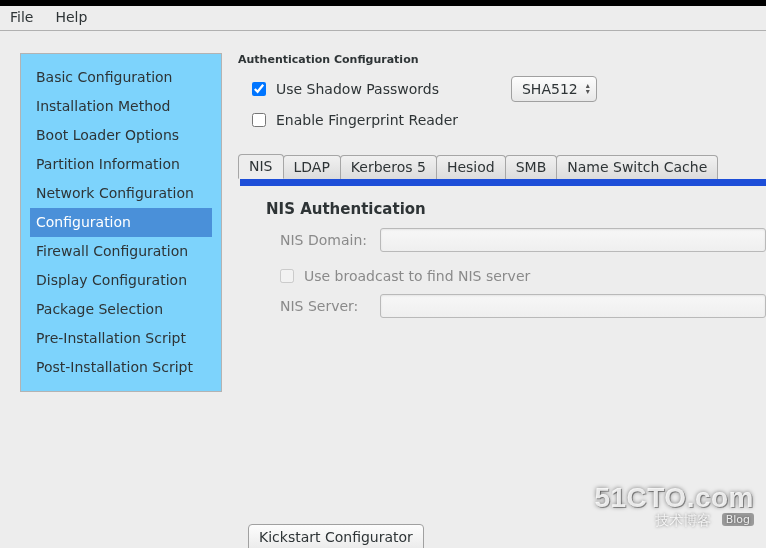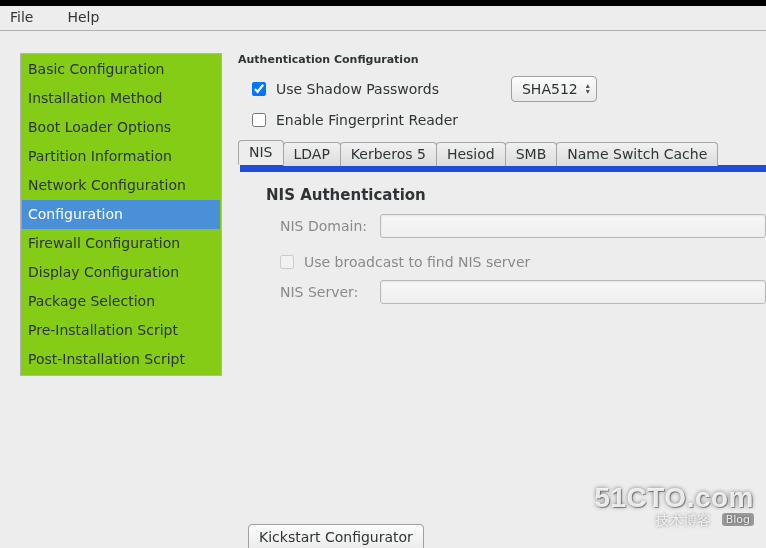--- a/index.html
+++ b/index.html
@@ -19,41 +19,41 @@
   .titlebar {
     background: #000;
     color: #fff;
     height: 6px;
   }
 
   
   .menubar {
     display: flex;
     align-items: center;
-    gap: 34px;
+    gap: 22px;
     padding: 3px 10px 5px 10px;
     background: #ededed;
     border-bottom: 1px solid #b0b0b0;
   }
   .menubar span { cursor: default; }
 
   
   .content {
     display: flex;
     align-items: flex-start;
     gap: 16px;
     padding: 22px 0 0 20px;
   }
 
   
   .sidebar {
     width: 202px;
     border: 1px solid #b3b3b3;
-    background: #84cc16;
-    padding: 1px;
+    background: #7dd3fc;
+    padding: 9px;
   }
   .sidebar-item {
     padding: 4px 6px;
     line-height: 1.5;
     cursor: default;
   }
   .sidebar-item.selected {
     background: #4a90d9;
     color: #fff;
   }
@@ -95,22 +95,22 @@
     margin-left: 44px;
   }
   .combo .spin {
     display: flex; flex-direction: column;
     line-height: 6px; font-size: 8px; color: #555;
   }
 
   
   .tabstrip {
     display: flex;
-    align-items: center;
-    margin-top: 12px;
+    align-items: flex-start;
+    margin-top: 26px;
     position: relative;
   }
   .tab {
     border: 1px solid #a6a6a6;
     border-bottom: none;
     border-radius: 4px 4px 0 0;
     padding: 3px 10px 4px 10px;
     background: linear-gradient(#f1f1f1, #dcdcdc);
     margin-right: -1px;
     position: relative;

